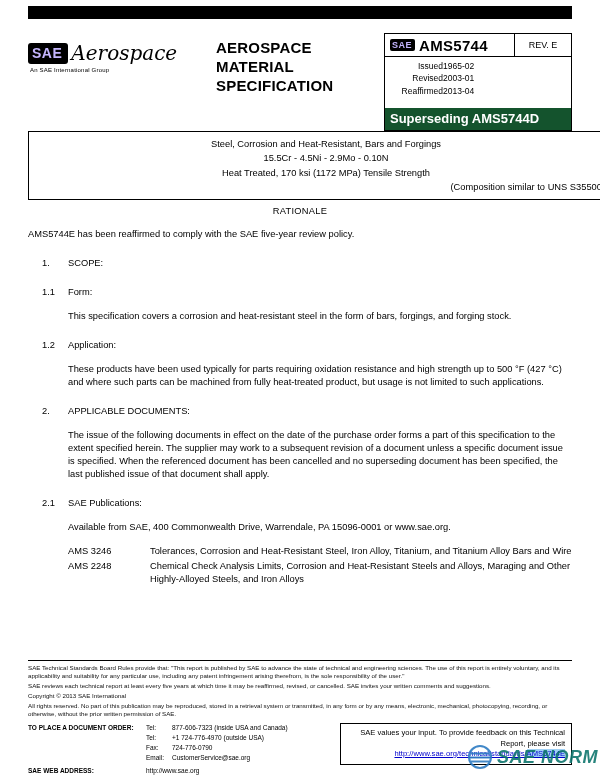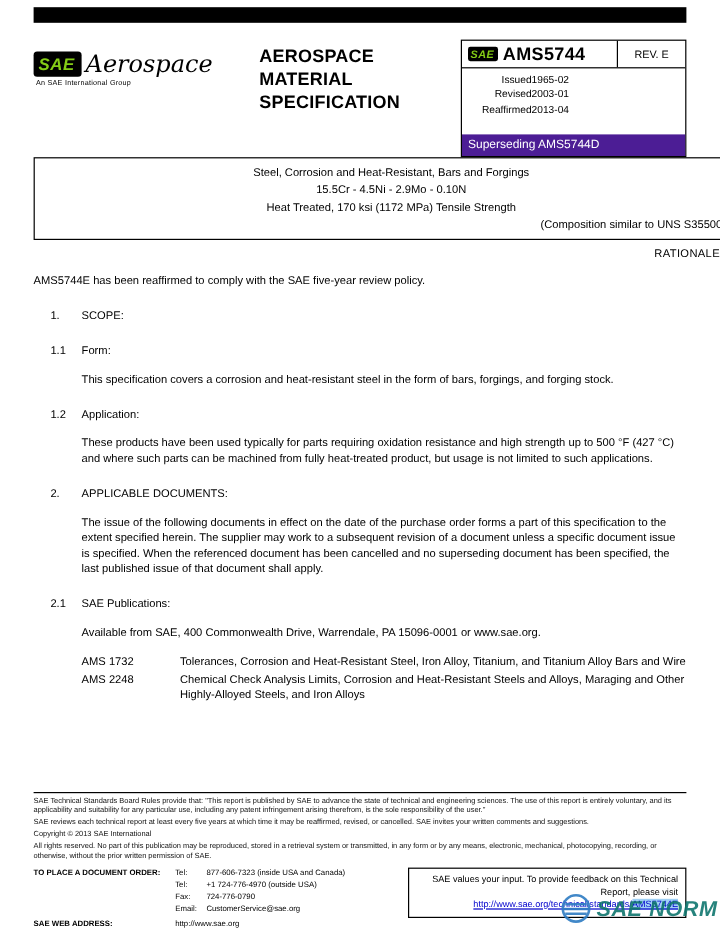--- a/index.html
+++ b/index.html
@@ -9,46 +9,46 @@
     position:relative; width:600px; height:776px; background:#fff;
     margin:0 auto; overflow:hidden; outline:1px solid #bbb;
   }
   .topbar { position:absolute; top:6px; left:28px; width:544px; height:13px; background:#000; }
 
   
   .header { position:absolute; top:33px; left:28px; width:544px; height:98px; display:flex; }
   .h-left { width:188px; padding-top:8px; }
   .logo-row { display:flex; align-items:center; }
   .sae-badge {
-    display:inline-block; background:#000; color:#84cc16; font-weight:bold; font-style:italic;
+    display:inline-block; background:#000; color:#c4b5fd; font-weight:bold; 
     font-size:14px; padding:2px 6px 3px 4px; border-radius:3px; letter-spacing:0.5px;
   }
   .aero { font-family:"DejaVu Serif", serif; font-style:italic; font-size:20px; margin-left:3px; }
   .logo-tagline { font-size:6px; margin-top:2px; margin-left:2px; letter-spacing:0.2px; }
   .h-center { width:168px; padding-top:5px; font-size:15px; font-weight:bold; line-height:1.28; letter-spacing:0.2px; }
   .h-right { flex:1; border:1px solid #000; display:flex; flex-direction:column; }
   .doc-row { display:flex; border-bottom:1px solid #000; height:23px; }
   .doc-num { flex:1; display:flex; align-items:center; padding:2px 5px; border-right:1px solid #000; }
   .sae-badge.small { font-size:9px; padding:1px 3px 1px 2px; border-radius:2px; }
   .doc-number-text { font-weight:bold; font-size:15px; margin-left:4px; letter-spacing:0.3px; }
   .doc-rev { width:56px; display:flex; align-items:center; justify-content:center; font-weight:normal; font-size:9px;text-align:center; }
   .dates { padding:3px 6px 2px 6px; font-size:8.5px; line-height:1.45; }
   .date-row { display:flex;text-align:right; }
   .date-label { width:52px; }
-  .superseding { margin-top:auto; background:#4c1d95; color:#fff; font-size:10px; padding:3px 5px 4px 5px; }
+  .superseding { margin-top:auto; background:#14532d; color:#fff; font-size:13px; padding:3px 5px 4px 5px;font-weight:bold; }
 
   
   .title-block {
     position:absolute; top:131px; left:28px; width:596px;
     border:1px solid #000; text-align:center; font-size:9.3px; line-height:1.55; padding:5px 8px 4px 8px;
   }
   .tb-line4 { text-align:right; padding-right:10px; }
 
   
-  .rationale-h { position:absolute; top:206px; left:0; width:600px; text-align:right; font-size:9.3px; letter-spacing:0.3px; }
+  .rationale-h { position:absolute; top:206px; left:0; width:600px; text-align:center; font-size:9.3px; letter-spacing:0.3px; }
   .body-flow { position:absolute; top:228px; left:28px; width:544px; font-size:9.3px; line-height:1.4; }
   .para { margin-top:11px; }
   .sec-h { display:flex; margin-top:16px; padding-left:14px; }
   .sec-num { width:26px; flex:0 0 26px; }
   .indent { margin-left:40px; }
   .refs { margin-left:40px; margin-top:11px; }
   .ref-row { display:flex; margin-top:2px; }
   .ref-code { width:64px; flex:0 0 64px; }
   .ref-desc { flex:1;margin-left:18px; }
 
@@ -158,21 +158,21 @@
     <div class="para indent">The issue of the following documents in effect on the date of the purchase order forms a part of this specification to the extent specified herein. The supplier may work to a subsequent revision of a document unless a specific document issue is specified. When the referenced document has been cancelled and no superseding document has been specified, the last published issue of that document shall apply.</div>
 
     <div class="sec-h">
       <span class="sec-num">2.1</span>
       <span>SAE Publications:</span>
     </div>
     <div class="para indent">Available from SAE, 400 Commonwealth Drive, Warrendale, PA 15096-0001 or www.sae.org.</div>
 
     <div class="refs">
       <div class="ref-row">
-        <span class="ref-code">AMS 1732</span>
+        <span class="ref-code">AMS 3246</span>
         <span class="ref-desc">Tolerances, Corrosion and Heat-Resistant Steel, Iron Alloy, Titanium, and Titanium Alloy Bars and Wire</span>
       </div>
       <div class="ref-row">
         <span class="ref-code">AMS 2248</span>
         <span class="ref-desc">Chemical Check Analysis Limits, Corrosion and Heat-Resistant Steels and Alloys, Maraging and Other Highly-Alloyed Steels, and Iron Alloys</span>
       </div>
     </div>
   </div>
 
   <div class="footer">

